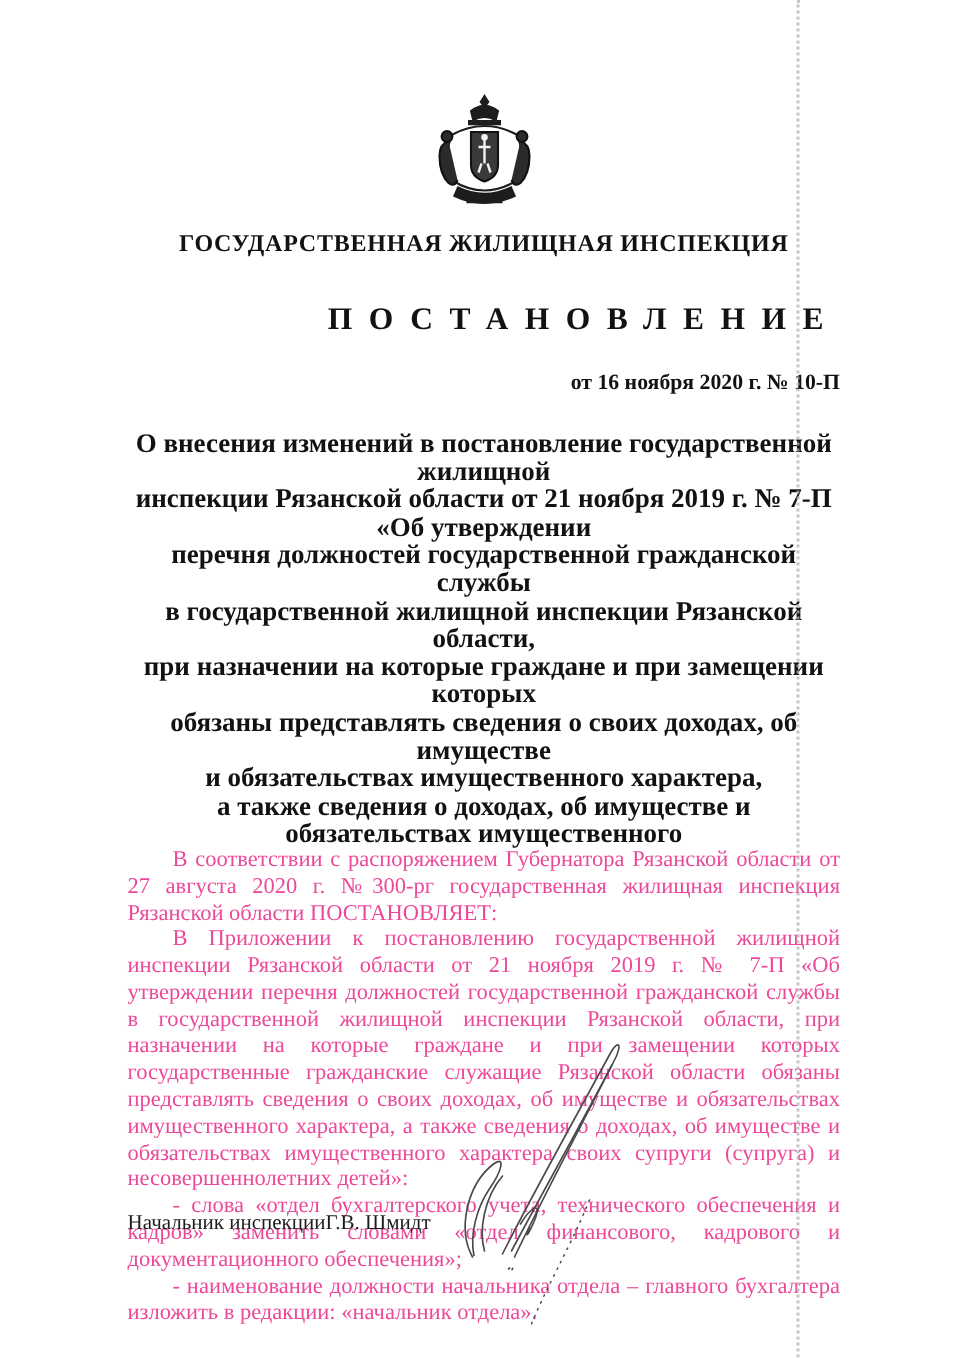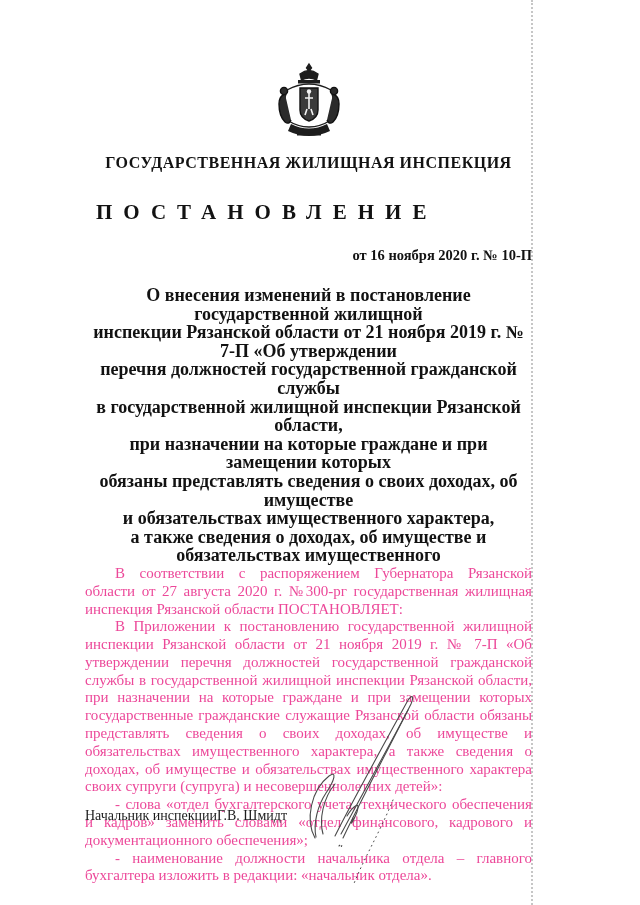--- a/index.html
+++ b/index.html
@@ -17,37 +17,37 @@
     top: 0; bottom: 0;
     left: 531px;
     width: 0;
     border-left: 2px dotted #b3b3b3;
     opacity: .75;
   }
   .page {
     position: relative;
     width: 640px;
     height: 905px;
-    padding: 0 108px 0 85px;
+    padding: 0 80px 0 85px;
   }
   .emblem-wrap {
     text-align: center;
     padding-top: 60px;
     height: 152px;
   }
   .org-name {
     text-align: center;
     font-weight: bold;
     font-size: 16px;
     line-height: 22px;
     letter-spacing: .5px;
     color: #121212;
   }
   .doc-type {
-    text-align: left;
+    text-align: right;
     font-weight: bold;
     font-size: 21px;
     letter-spacing: 11px;
     margin-top: 26px;
     color: #121212;
     text-indent: 11px; 
   }
   .date-line {
     text-align: right;
     font-weight: bold;

